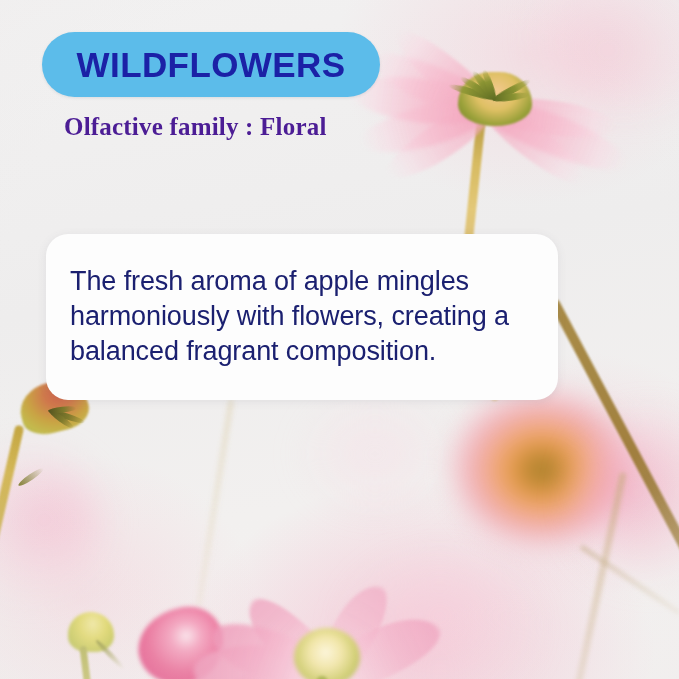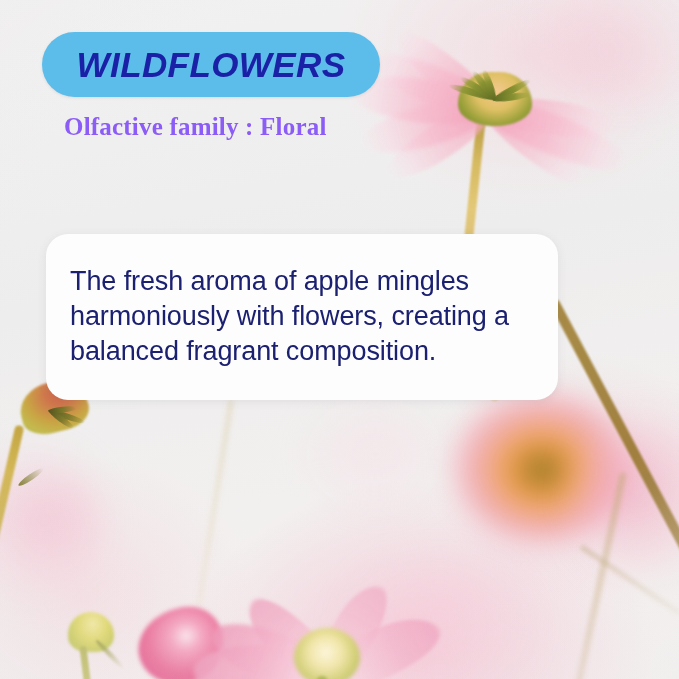--- a/index.html
+++ b/index.html
@@ -377,29 +377,28 @@
     box-shadow: 0 1px 3px rgba(60,80,110,0.12);
   }
   .badge-label {
     color: #1b21a6;
     font-family: "Liberation Sans", sans-serif;
     font-size: 35px;
     font-weight: bold;
     letter-spacing: 0.4px;
     line-height: 1;
     white-space: nowrap;
-    font-style: italic;
   }
 
   
   .subtitle {
     position: absolute;
     left: 64px;
     top: 113px;
-    color: #8b5cf6;
+    color: #4c1d95;
     font-family: "Liberation Serif", serif;
     font-size: 25px;
     font-weight: bold;
     letter-spacing: 0.2px;
     white-space: nowrap;
   }
 
   
   .card {
     position: absolute;

